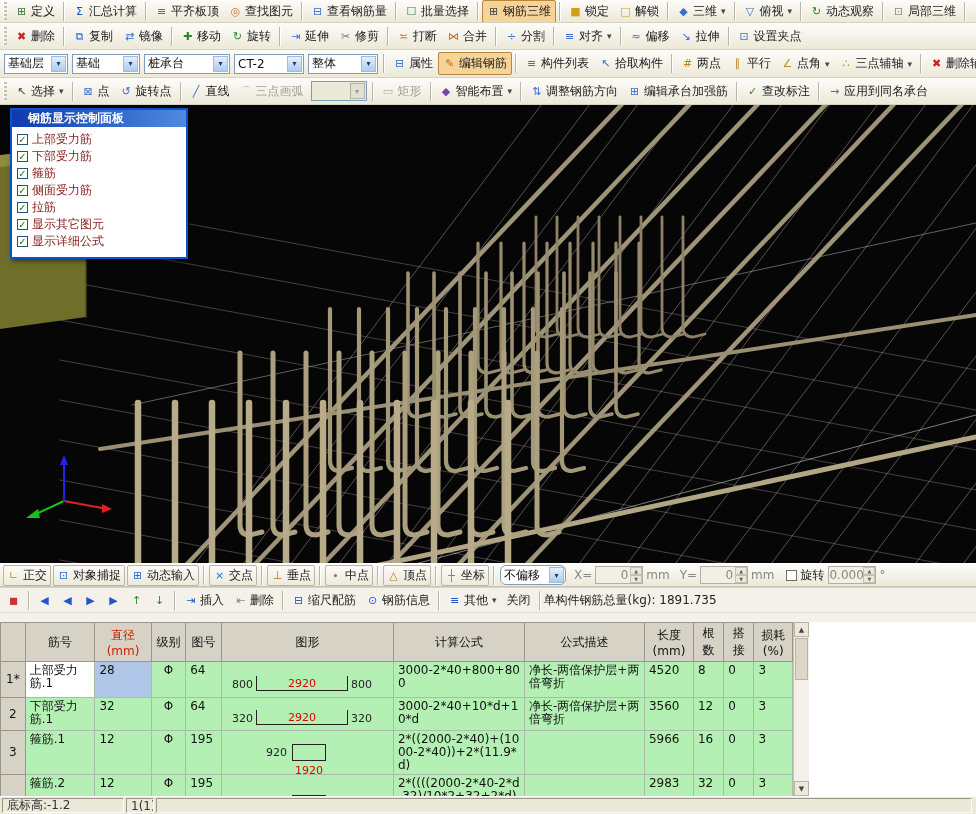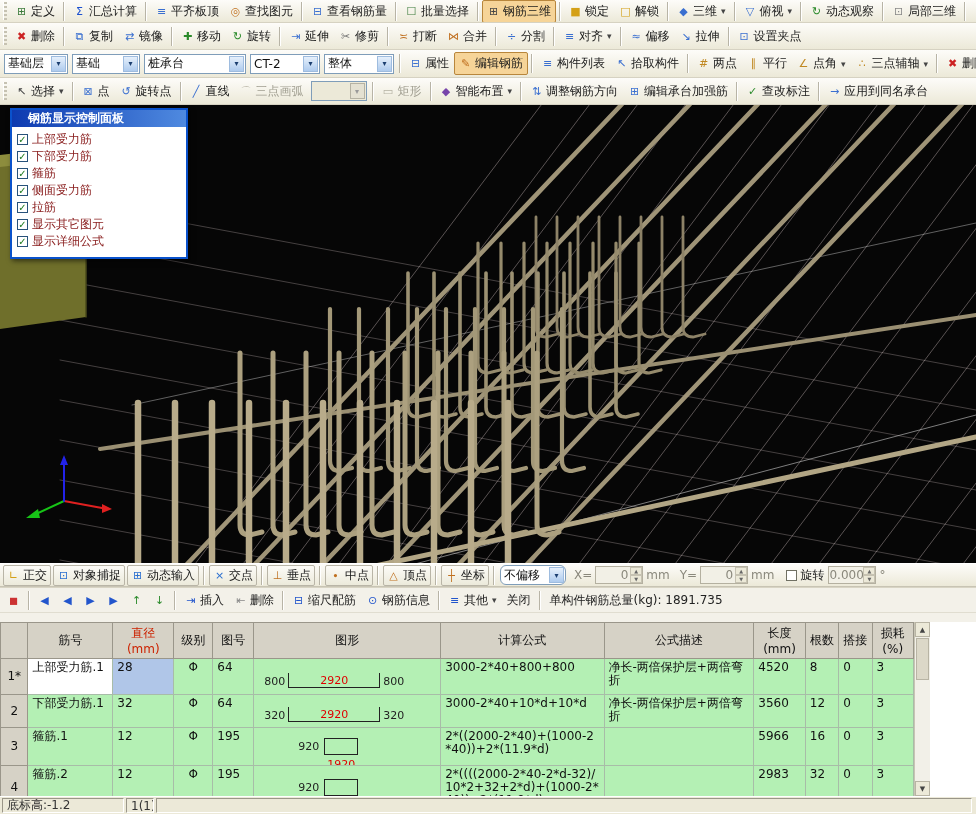--- a/index.html
+++ b/index.html
@@ -53,26 +53,26 @@
   .spinner{display:flex;flex-direction:column;width:12px;}
   .spinner span{height:8px;font-size:5px;line-height:7px;text-align:center;background:#ece9d8;
                 border:1px solid #c6c2b2;color:#666;}
   .unit{color:#8a887c;margin:0 4px 0 2px;}
   .chk-sm{width:11px;height:11px;border:1px solid #707063;background:#fff;display:inline-block;margin:0 3px 0 8px;flex:none;}
   .rot-lb{color:#222;margin-right:3px;}
 
   
   .gridbar{height:25px;background:#f3f1e9;border-top:1px solid #d8d4c4;display:flex;align-items:center;
            font-size:12px;padding:0 2px;overflow:hidden;white-space:nowrap;}
-  .total-lb{margin-left:6px;color:#222;}
+  .total-lb{color:#222;}
   .spacer{height:10px;background:#f3f1e9;border-top:1px solid #e0ddd0;}
 
   
   #grid{height:174px;overflow:hidden;background:#fff;display:flex;}
-  #grid-table-host{width:914px;overflow:hidden;background:#14532d;}
+  #grid-table-host{width:793px;overflow:hidden;background:#14532d;}
   table{border-collapse:collapse;table-layout:fixed;font-size:12px;}
   th,td{border:1px solid #a8bca8;padding:2px 4px;overflow:hidden;}
   thead th{background:#d6d2c6;border-color:#9a968a;font-weight:normal;height:19px;text-align:center;color:#111;}
   thead th.red{color:#cc2200;}
   td{vertical-align:top;background:#b4f0b4;color:#111;word-break:break-all;line-height:13px;}
   td.figcell{vertical-align:middle;}
   td.rowhdr,th.rowhdr{background:#d6d2c6;border-color:#9a968a;text-align:center;vertical-align:middle;color:#111;}
   td.ctr{text-align:center;}
   td.cell-white{background:#fff;}
   td.cell-sel{background:#b0c6e8;}
@@ -239,21 +239,21 @@
     </div>
   <div class="tb tb3" id="toolbar-3">
       <div class="combo" style="width: 64px;">
         <span class="val">基础层</span>
         <span class="cbtn">▾</span>
       </div>
       <div class="combo" style="width: 68px;">
         <span class="val">基础</span>
         <span class="cbtn">▾</span>
       </div>
-      <div class="combo" style="width: 102px; gap: 8px;">
+      <div class="combo" style="width: 86px; gap: 8px;">
         <span class="val">桩承台</span>
         <span class="cbtn">▾</span>
       </div>
       <div class="combo" style="width: 70px;">
         <span class="val">CT-2</span>
         <span class="cbtn">▾</span>
       </div>
       <div class="combo" style="width: 70px;">
         <span class="val">整体</span>
         <span class="cbtn">▾</span>

